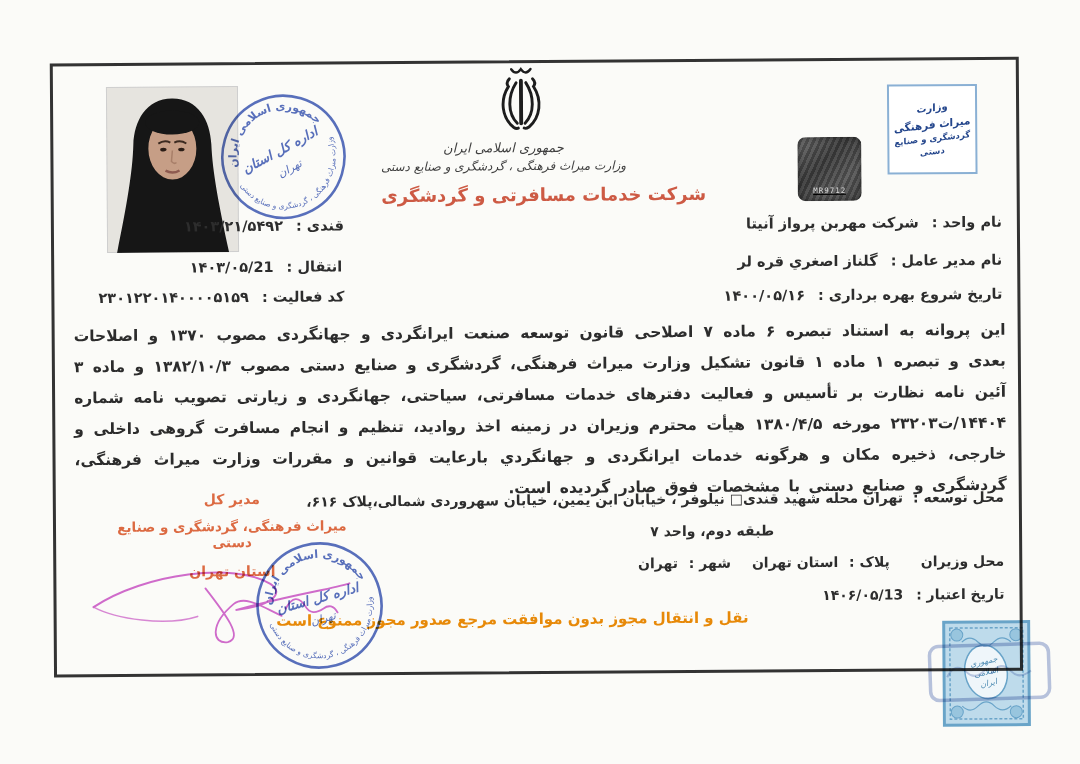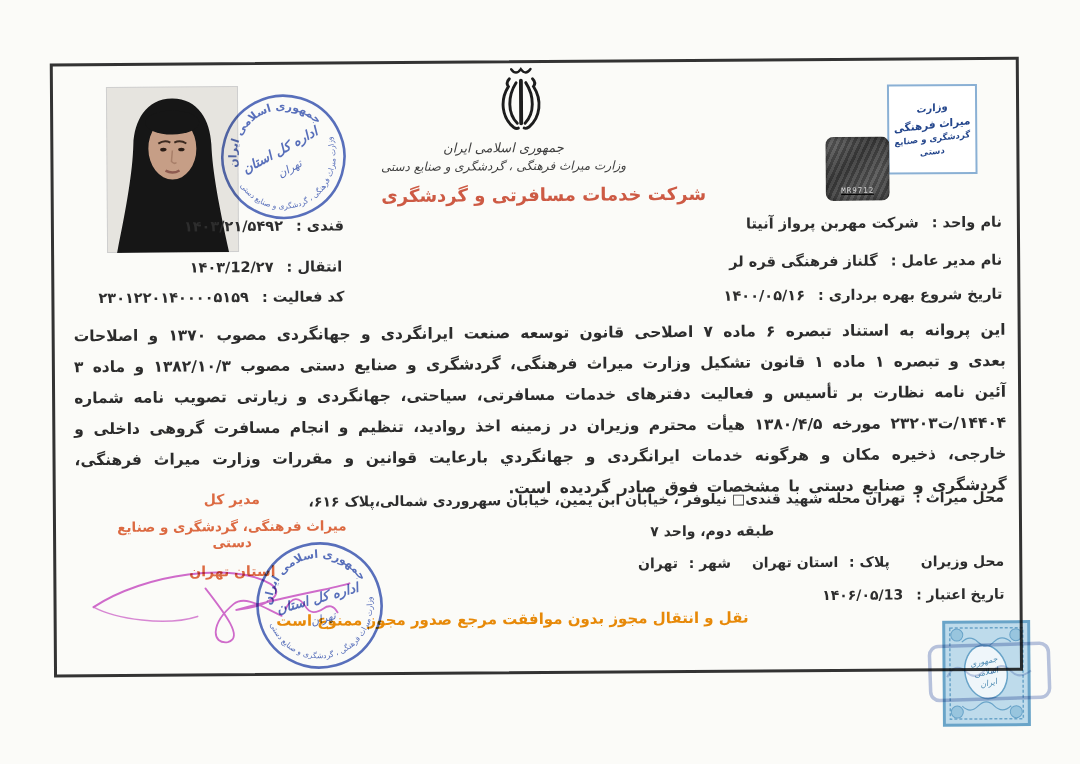--- a/index.html
+++ b/index.html
@@ -34,21 +34,21 @@
   .sig-block .l1{font-size:14px;margin-bottom:11px;}
   .sig-block .l2{font-size:13.5px;margin-bottom:13px;}
   .sig-block .l3{font-size:14px;}
   .notice{
     top:610px;right:333px;font-size:15px;font-weight:bold;color:#e78908;
     white-space:nowrap;z-index:3;
   }
   .photo{left:108px;top:84px;width:132px;height:166px;z-index:2;}
   .stamp{mix-blend-mode:multiply;opacity:.92;z-index:5;}
   .holo{
-    left:827px;top:139px;width:64px;height:64px;border-radius:8px;
+    left:799px;top:139px;width:64px;height:64px;border-radius:8px;
     background:
       repeating-linear-gradient(115deg,rgba(255,255,255,.06) 0 3px,rgba(0,0,0,.18) 3px 6px),
       linear-gradient(135deg,#6b6b6b,#3e3e3e 40%,#5a5a5a 70%,#444);
     display:flex;align-items:flex-end;justify-content:center;z-index:3;
     box-shadow:inset 0 0 6px rgba(0,0,0,.5);
     text-decoration:underline;
   }
   .holo span{color:#d9d9d9;font-size:7.5px;font-family:"DejaVu Sans Mono",monospace;
     letter-spacing:1px;margin-bottom:6px;}
   .mlogo{
@@ -120,40 +120,40 @@
       <textPath href="#arc-b1" startOffset="50%" text-anchor="middle">وزارت میراث فرهنگی ، گردشگری و صنایع دستی</textPath>
     </text>
     <text x="65" y="62" text-anchor="middle" font-size="13" font-weight="bold" font-style="italic" fill="#4a63b5">اداره کل استان</text>
     <text x="65" y="82" text-anchor="middle" font-size="11" font-style="italic" fill="#4a63b5">تهران</text>
   </svg>
 
   <div class="abs rtl meta" style="top:216px;right:735px;">
     <span class="lbl">قندی :</span><span class="val">۱۴۰۳/۲۱/۵۴۹۲</span>
   </div>
   <div class="abs rtl meta" style="top:257px;right:737px;">
-    <span class="lbl">انتقال :</span><span class="val">۱۴۰۳/12/۲۷</span>
+    <span class="lbl">انتقال :</span><span class="val">۱۴۰۳/۰۵/21</span>
   </div>
   <div class="abs rtl meta" style="top:287px;right:735px;">
     <span class="lbl">کد فعالیت :</span><span class="val">۲۳۰۱۲۲۰۱۴۰۰۰۰۵۱۵۹</span>
   </div>
 
   <div class="abs rtl meta" style="top:217px;right:77px;">
     <span class="lbl">نام واحد :</span><span class="val">شرکت مهربن پرواز آنیتا</span>
   </div>
   <div class="abs rtl meta" style="top:255px;right:77px;">
-    <span class="lbl">نام مدیر عامل :</span><span class="val">گلناز فرهنگی قره لر</span>
+    <span class="lbl">نام مدیر عامل :</span><span class="val">گلناز اصغري قره لر</span>
   </div>
   <div class="abs rtl meta" style="top:289px;right:77px;">
     <span class="lbl">تاریخ شروع بهره برداری :</span><span class="val">۱۴۰۰/۰۵/۱۶</span>
   </div>
 
   <div class="abs body-par">این پروانه به استناد تبصره ۶ ماده ۷ اصلاحی قانون توسعه صنعت ایرانگردی و جهانگردی مصوب ۱۳۷۰ و اصلاحات بعدی و تبصره ۱ ماده ۱ قانون تشکیل وزارت میراث فرهنگی، گردشگری و صنایع دستی مصوب ۱۳۸۲/۱۰/۳ و ماده ۳ آئین نامه نظارت بر تأسیس و فعالیت دفترهای خدمات مسافرتی، سیاحتی، جهانگردی و زیارتی تصویب نامه شماره ۱۴۴۰۴/ت۲۳۲۰۳ مورخه ۱۳۸۰/۴/۵ هیأت محترم وزیران در زمینه اخذ روادید، تنظیم و انجام مسافرت گروهی داخلی و خارجی، ذخیره مکان و هرگونه خدمات ایرانگردی و جهانگردي بارعایت قوانین و مقررات وزارت میراث فرهنگی، گردشگری و صنایع دستی با مشخصات فوق صادر گردیده است.</div>
 
   <div class="abs rtl meta" style="top:492px;right:77px;font-size:14px;">
-    <span class="lbl">محل میراث :</span><span class="val" style="margin-inline-start:10px">تهران محله شهید قندی□ نیلوفر ، خیابان ابن یمین، خیابان سهروردی شمالی،پلاک ۶۱۶،</span>
+    <span class="lbl">محل توسعه :</span><span class="val" style="margin-inline-start:10px">تهران محله شهید قندی□ نیلوفر ، خیابان ابن یمین، خیابان سهروردی شمالی،پلاک ۶۱۶،</span>
   </div>
   <div class="abs rtl meta" style="top:524px;right:307px;font-size:14px;">طبقه دوم، واحد ۷</div>
   <div class="abs rtl meta" style="top:556px;right:77px;font-size:14px;">
     <span class="lbl">محل وزیران</span>
     <span class="val" style="margin-inline-start:26px">پلاک :</span>
     <span style="margin-inline-start:6px">استان تهران</span>
     <span style="margin-inline-start:16px">شهر :</span>
     <span style="margin-inline-start:6px">تهران</span>
   </div>
   <div class="abs rtl meta" style="top:589px;right:77px;font-size:14px;">

